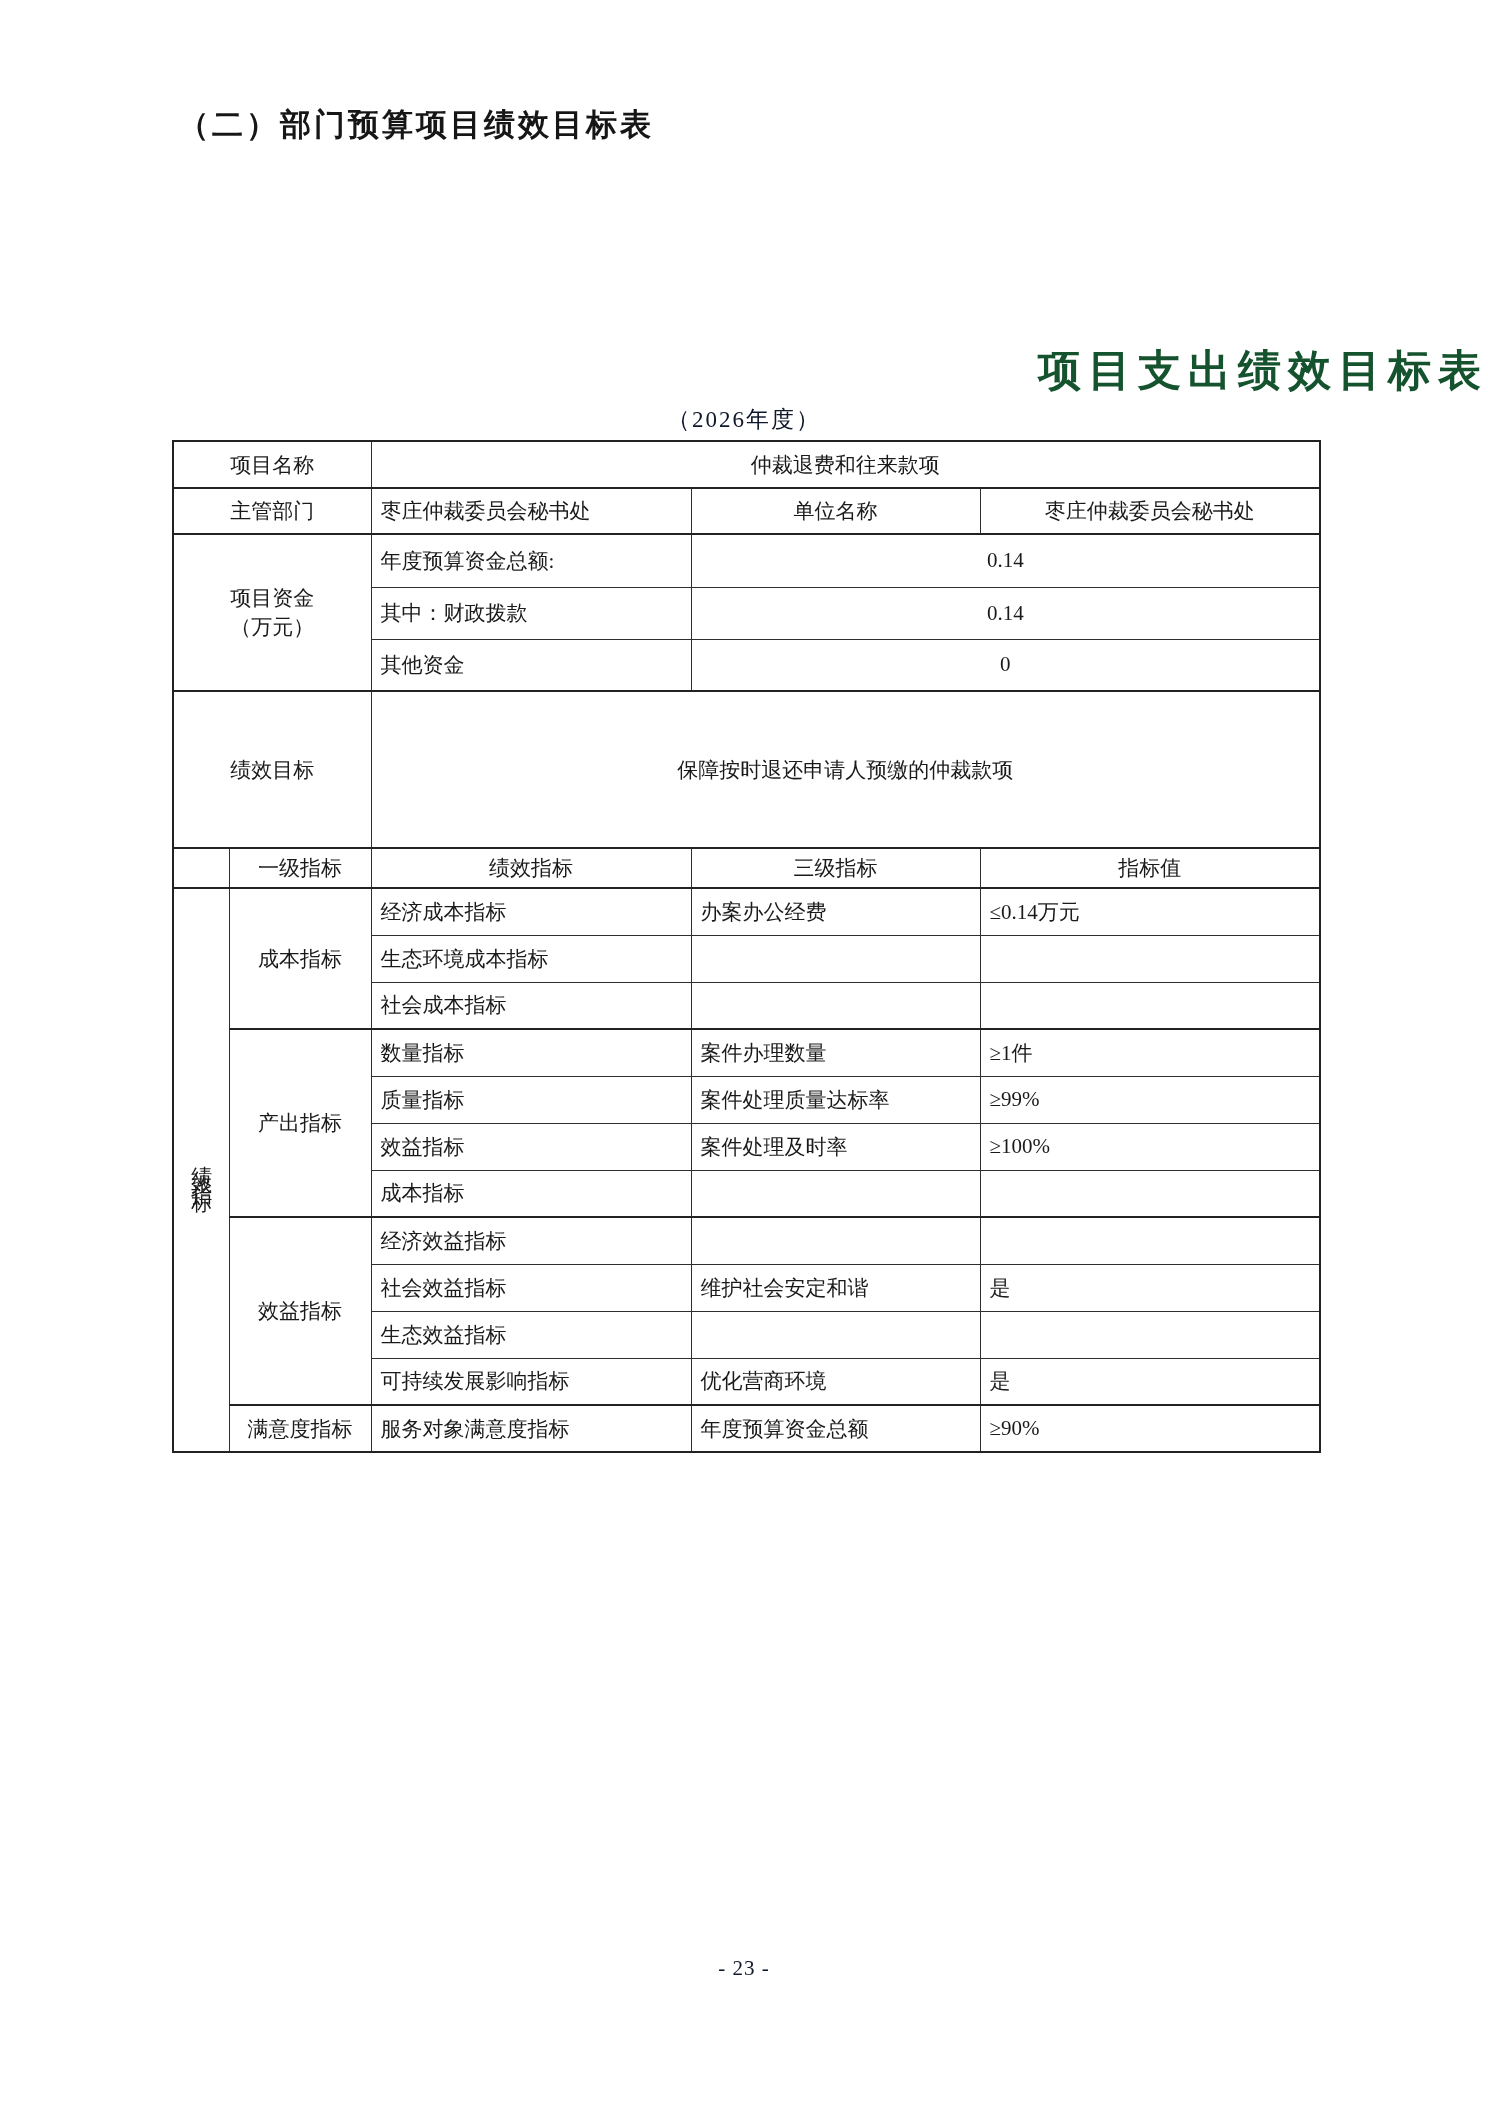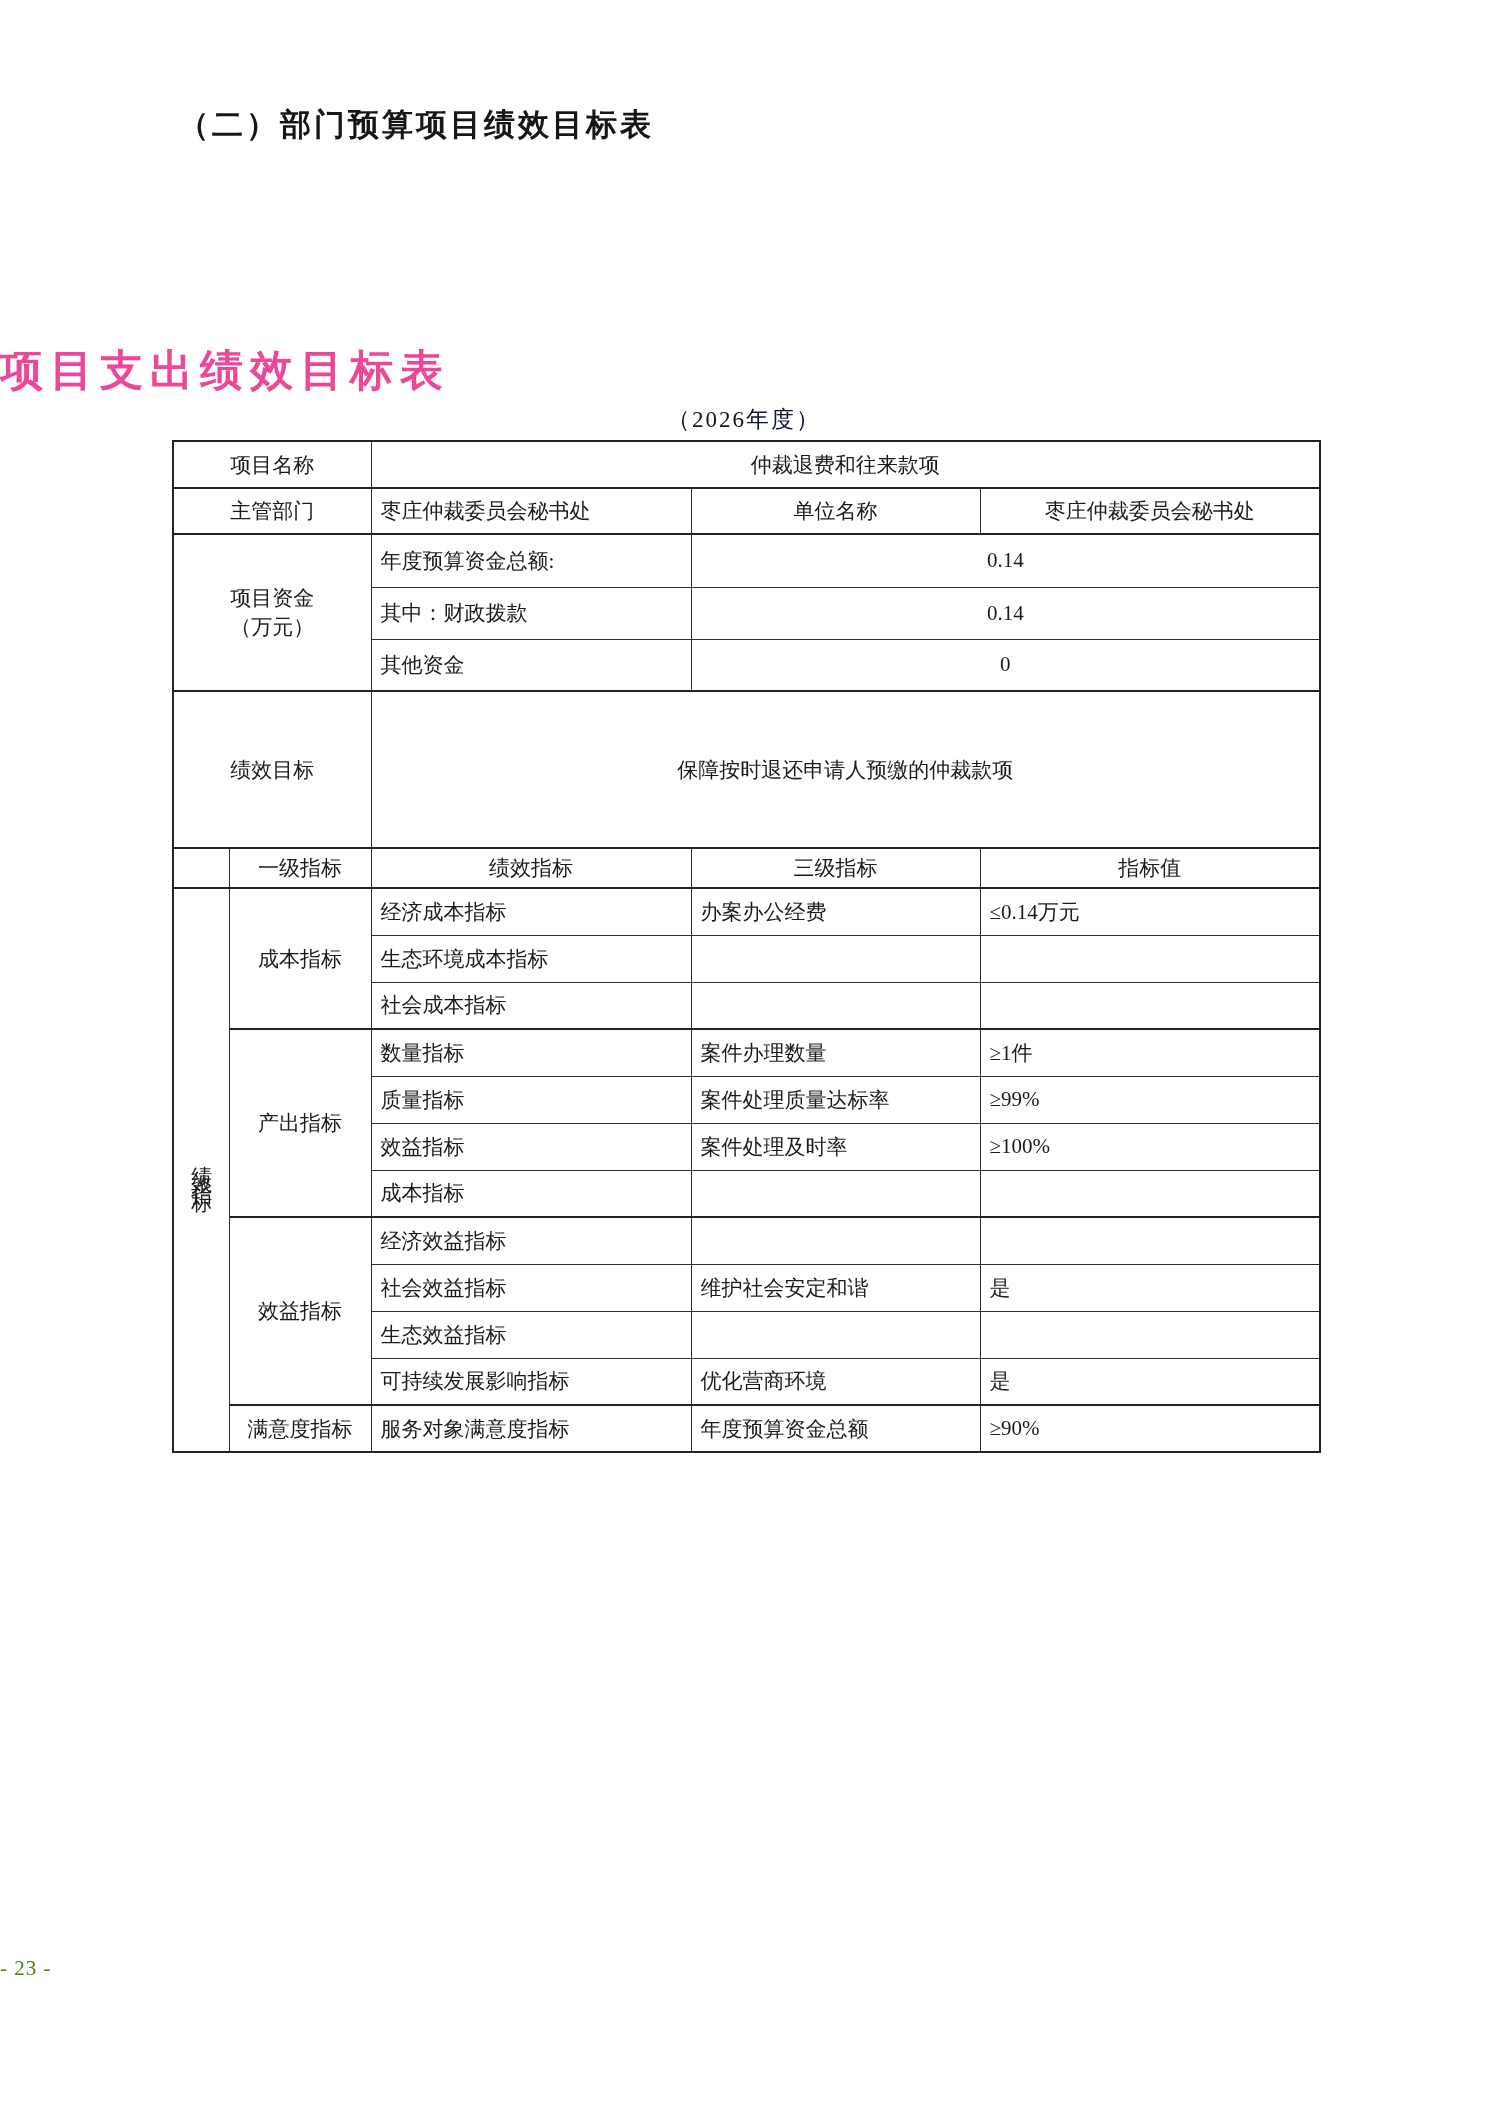--- a/index.html
+++ b/index.html
@@ -20,25 +20,25 @@
     font-size: 31px;
     font-weight: bold;
     letter-spacing: 3px;
     color: #161616;
   }
   .doc-title {
     position: absolute;
     left: 0;
     top: 342px;
     width: 100%;
-    text-align: left;
+    text-align: right;
     font-size: 43px;
     font-weight: bold;
     letter-spacing: 7px;
-    color: #ec4899;
+    color: #14532d;
   }
   .doc-subtitle {
     position: absolute;
     left: 0;
     top: 404px;
     width: 100%;
     text-align: center;
     font-size: 23px;
     letter-spacing: 2px;
     color: #0f172a;
@@ -81,24 +81,24 @@
     text-orientation: upright;
     letter-spacing: 9px;
     display: inline-block;
     line-height: 1.0;
   }
   .page-number {
     position: absolute;
     left: 0;
     top: 1956px;
     width: 100%;
-    text-align: left;
+    text-align: center;
     font-size: 21px;
     letter-spacing: 1px;
-    color: #4d7c0f;
+    color: #0f172a;
   }
 </style>
 </head>
 <body>
 
 <div class="page">
 
   <div class="section-heading">（二）部门预算项目绩效目标表</div>
 
   <div class="doc-title">项目支出绩效目标表</div>

